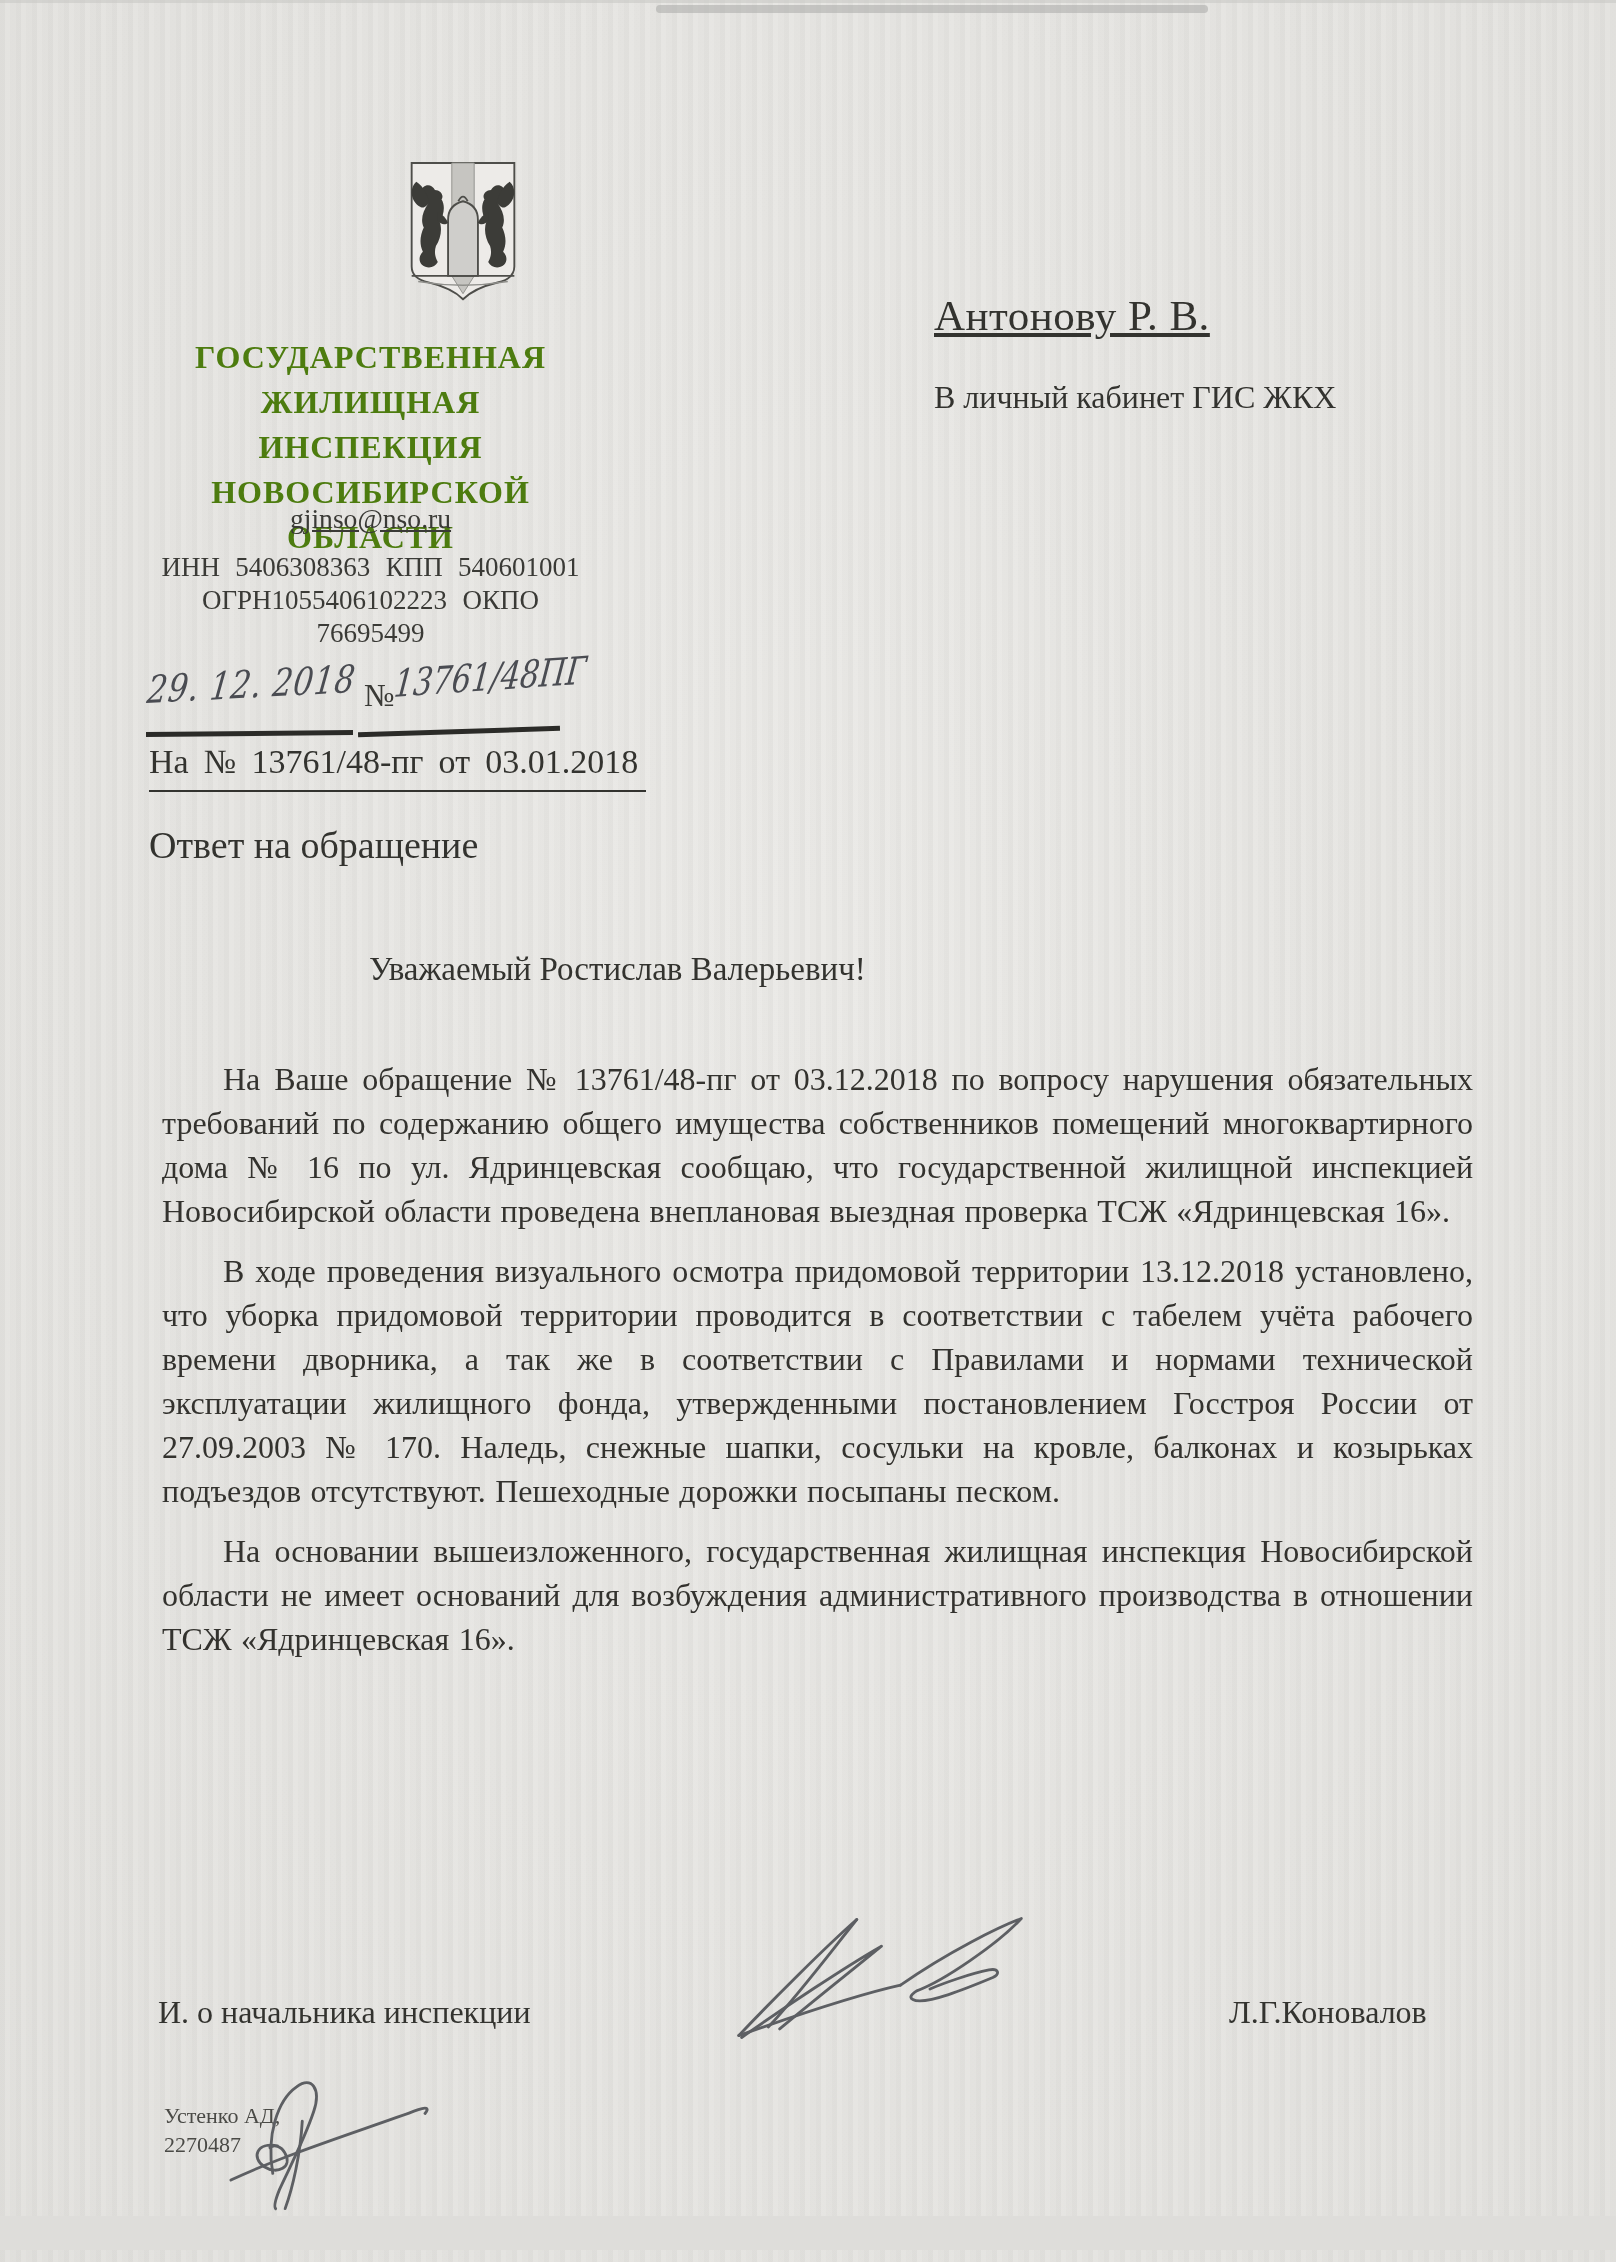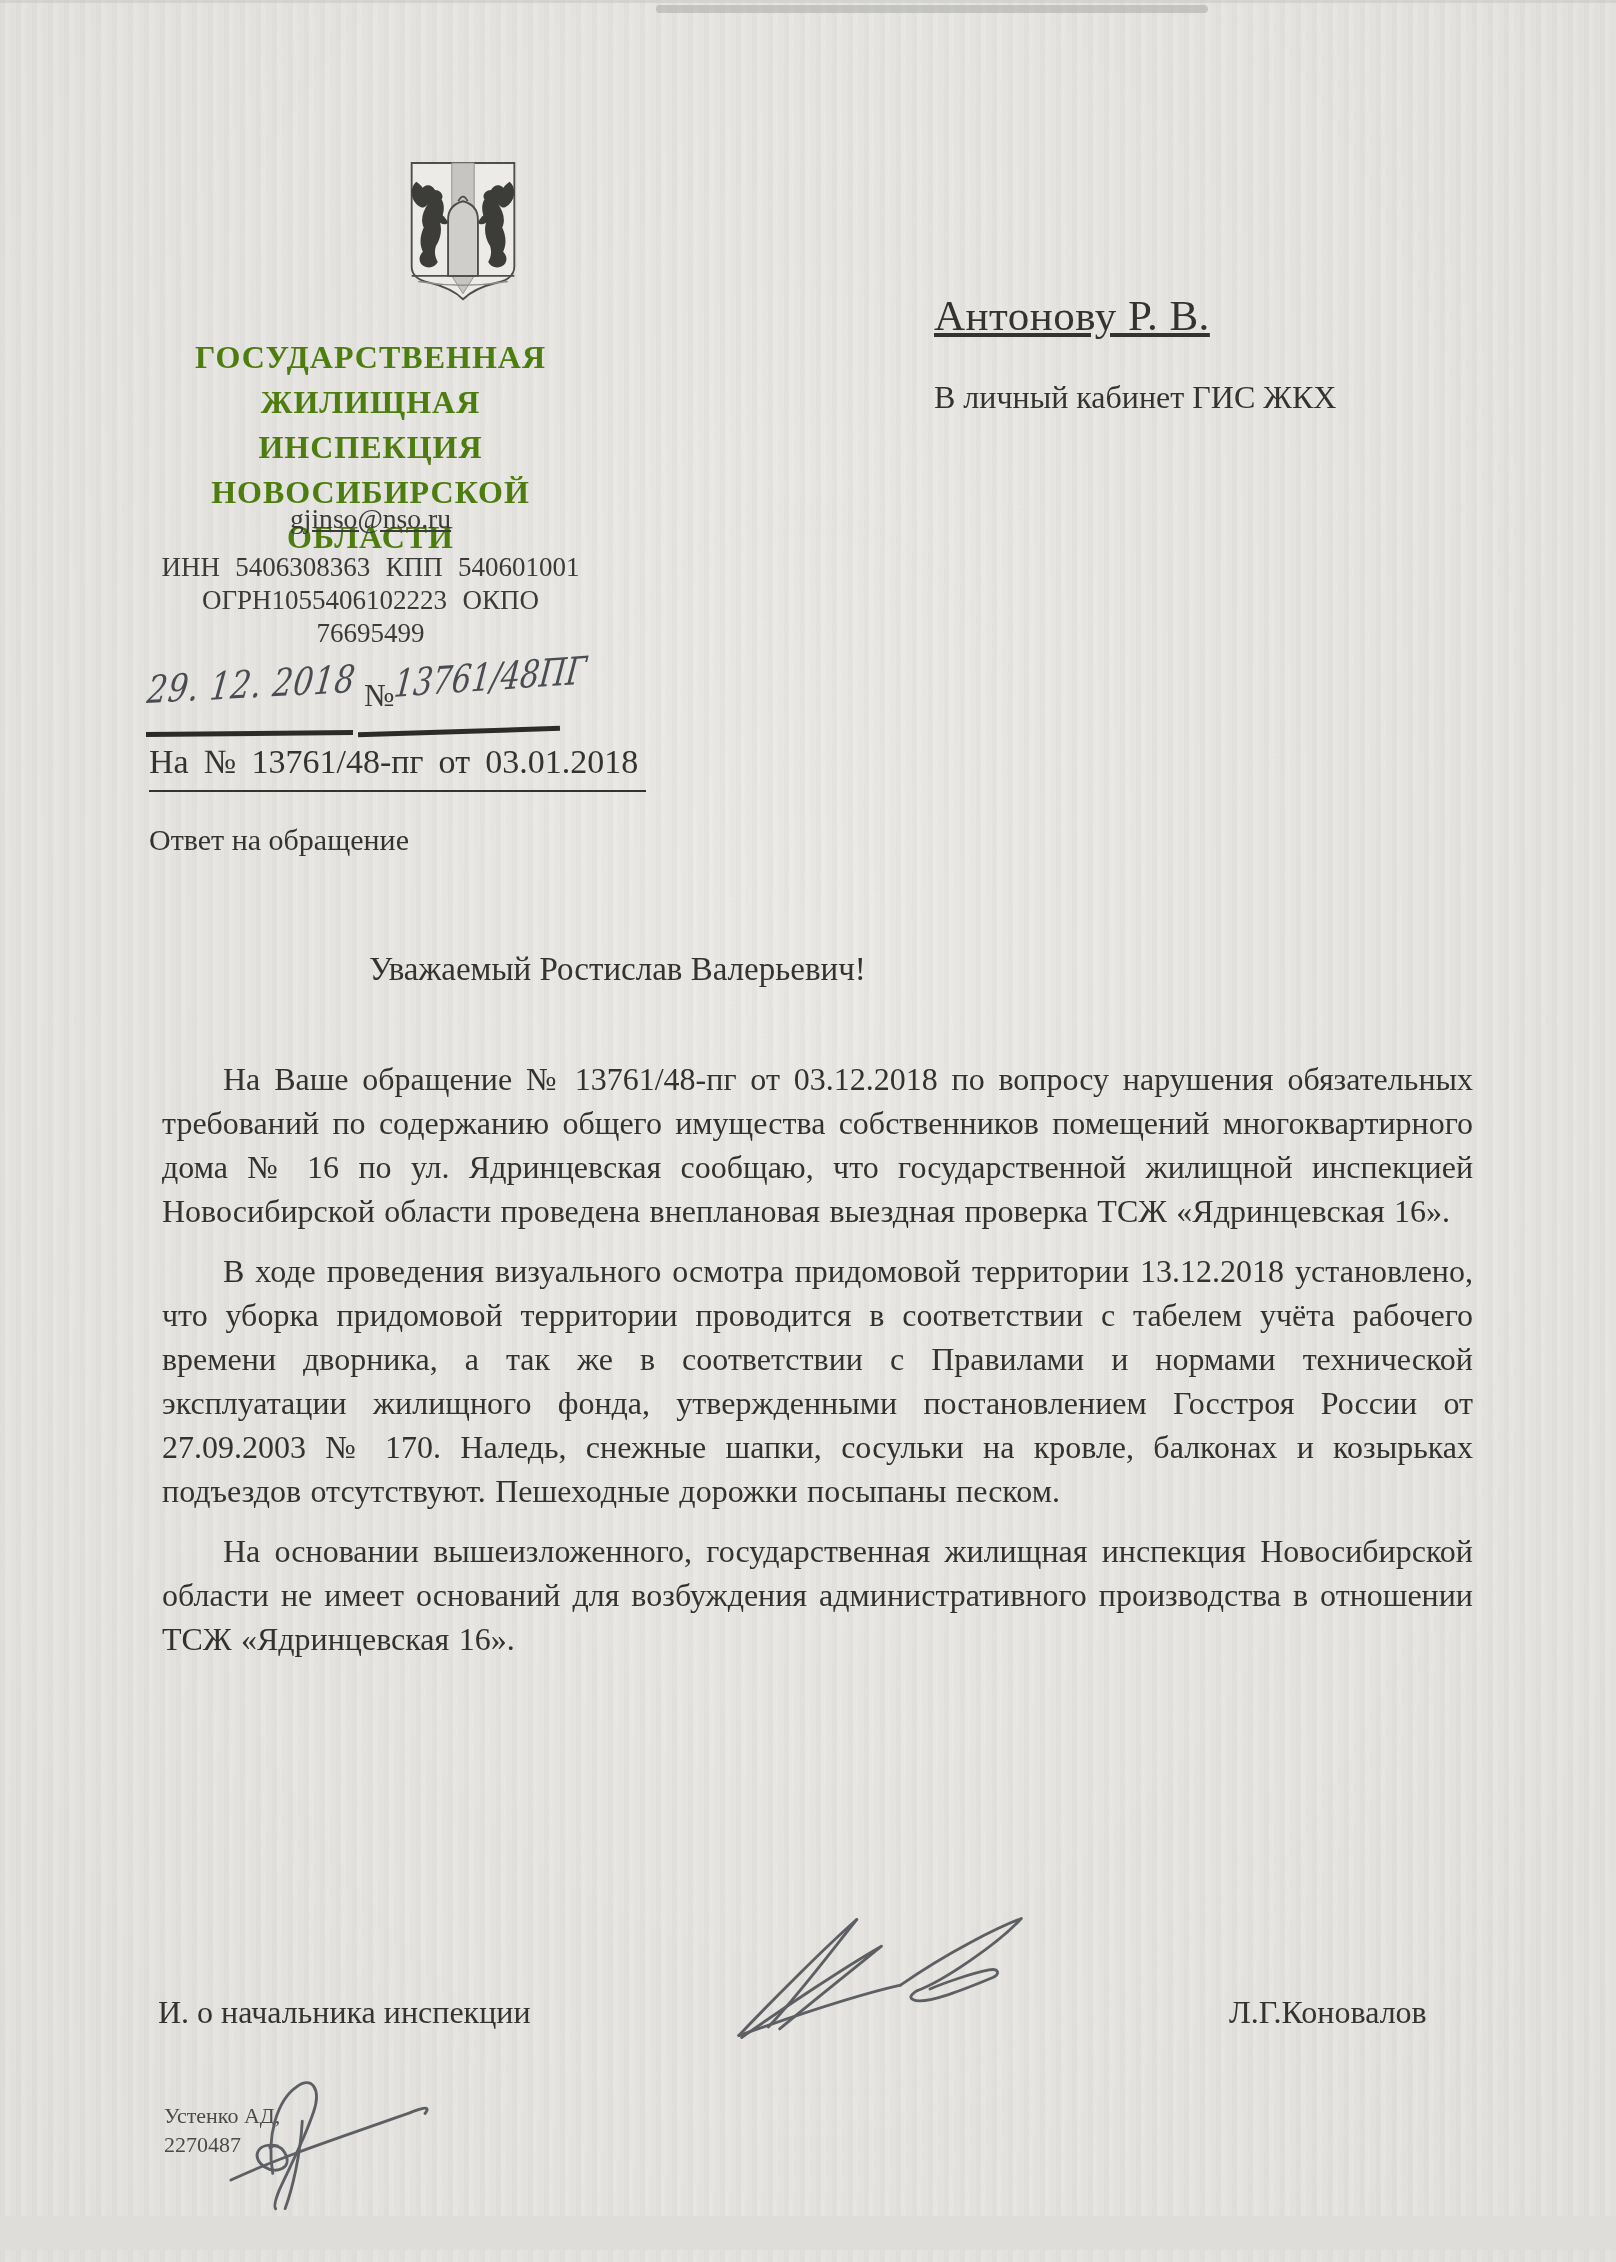--- a/index.html
+++ b/index.html
@@ -39,21 +39,21 @@
   .hand-number{left:392px;top:662px;font-size:38px;transform:rotate(-4deg) skewX(-10deg) scaleX(.8);}
   .underline1{left:146px;top:731px;width:207px;height:4.8px;background:#2b2b28;transform:rotate(-0.6deg);}
   .underline2{left:358px;top:729px;width:202px;height:4.8px;background:#2b2b28;transform:rotate(-1.8deg);}
   .reference{left:149px;top:743px;}
   .reference span{
     display:inline-block;font-size:34px;word-spacing:6.7px;
     border-bottom:2.9px solid #33332f;padding:0 7.6px 8.6px 0;
   }
   .addressee-name{left:934px;top:291px;font-size:43px;letter-spacing:0.5px;text-decoration:underline;}
   .addressee-delivery{left:934px;top:379px;font-size:32px;}
-  .subject{left:149px;top:823px;font-size:30px;}
+  .subject{left:149px;top:823px;font-size:38px;}
   .salutation{left:369px;top:951px;font-size:33px;}
   .body-text{
     left:146px;top:1041px;width:1343px;
     font-size:32px;line-height:44px;color:#33322e;
     text-align:justify;text-align-last:left;word-spacing:1.4px;
   }
   .body-text p{margin:16px;text-indent:61px;}
   .sig-title{left:158px;top:1994px;font-size:32px;}
   .sig-name{left:1229px;top:1994px;font-size:32px;}
   .sig-main{left:715px;top:1907px;width:352px;height:143px;}

